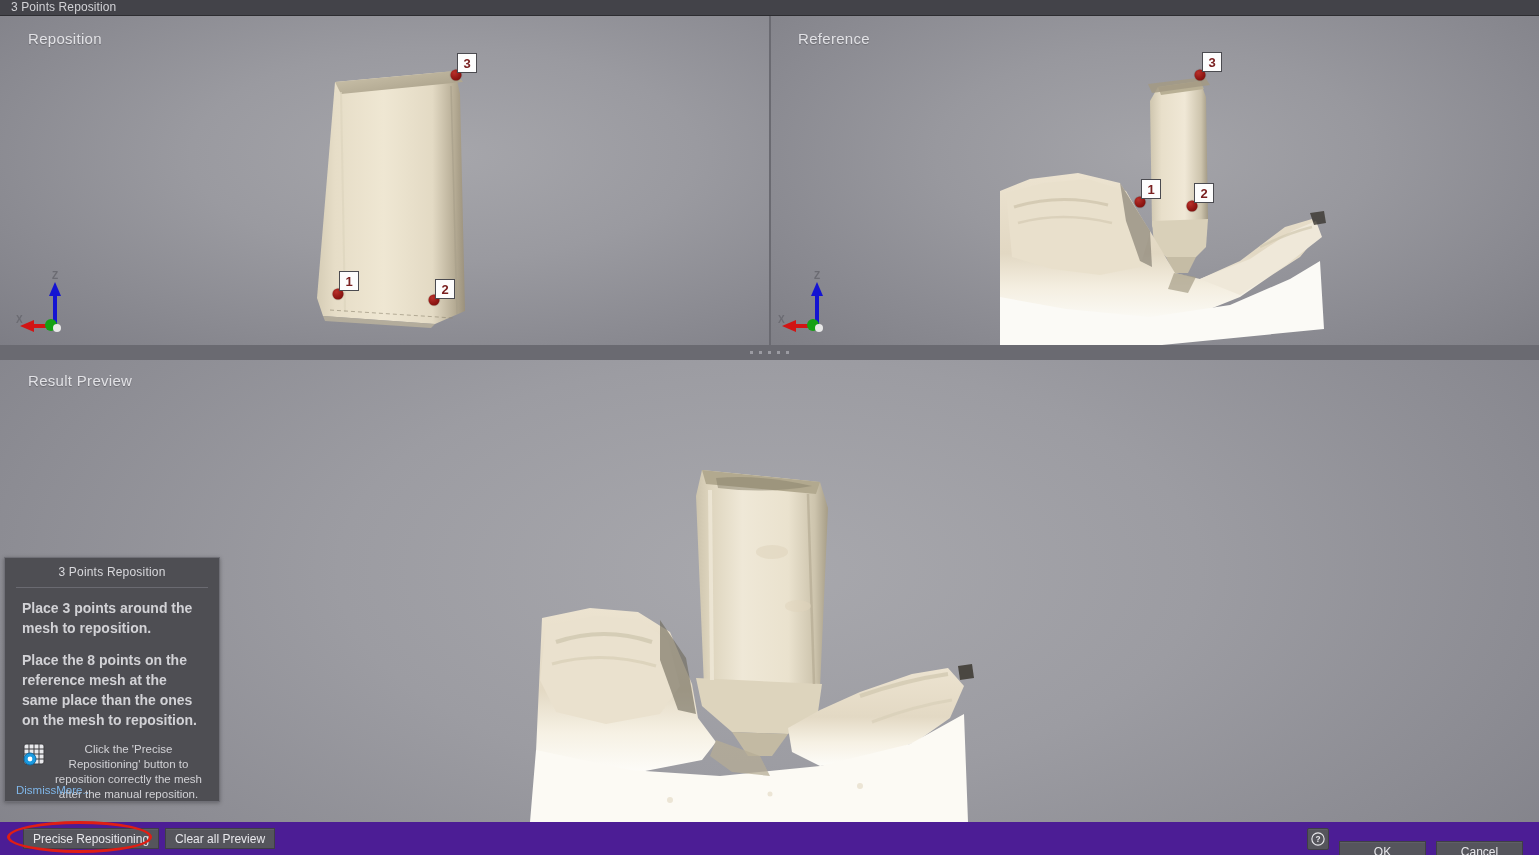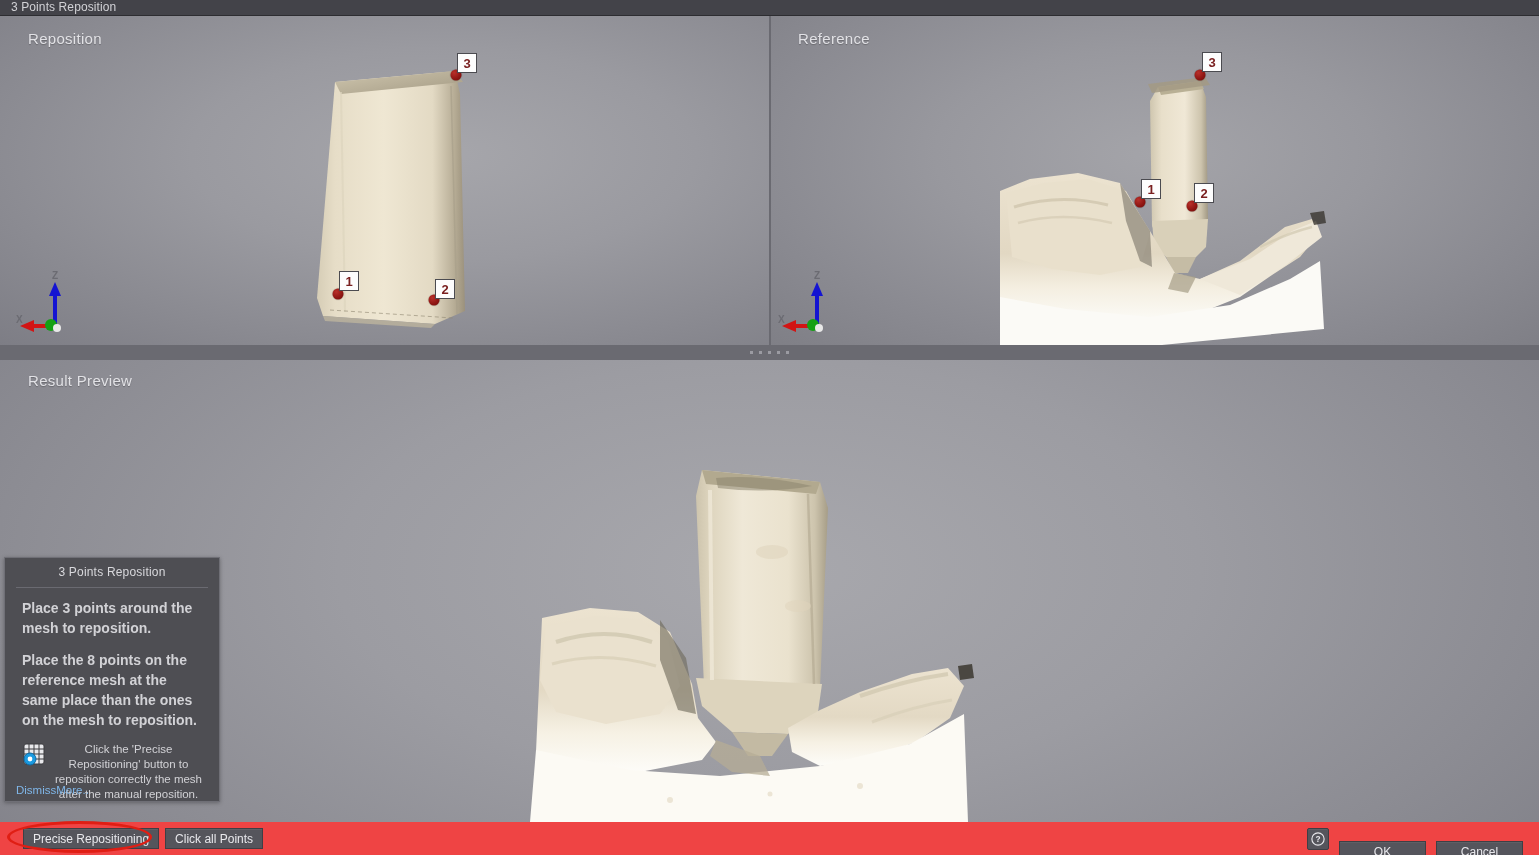--- a/index.html
+++ b/index.html
@@ -110,21 +110,21 @@
     display: flex; 
     padding: 0 11px;
   }
   .help-link {
     color: #7fb6e8; font-size: 11.5px; cursor: pointer;
   }
 
   
   .bottombar {
     position: absolute; left: 0; bottom: 0; width: 1539px; height: 33px;
-    background: #ef4444;
+    background: #4c1d95;
     display: flex; align-items: center;
   }
   .btn {
     background: #55555c; border: 1px solid #3f3f45;
     color: #e8e8ec; font-size: 12px;
     height: 21px; padding: 0 9px;
     display: inline-flex; align-items: center; justify-content: center;
     cursor: pointer;
     box-shadow: inset 0 1px 0 rgba(255,255,255,.06);
   }
@@ -350,21 +350,21 @@
     </div>
     <div class="help-footer">
       <span class="help-link">Dismiss</span>
       <span class="help-link">More..</span>
     </div>
   </div>
 
   <div class="bottombar">
     <div class="bb-left">
       <button class="btn">Precise Repositioning</button>
-      <button class="btn">Click all Points</button>
+      <button class="btn">Clear all Preview</button>
     </div>
     <div class="bb-right">
       <button class="btn btn-help" title="Help">
         <svg width="14" height="14" viewBox="0 0 16 16">
           <circle cx="8" cy="8" r="7" fill="none" stroke="#e8e8ec" stroke-width="1.3"></circle>
           <text x="8" y="11.6" font-size="9.5" font-family="Liberation Sans, sans-serif" fill="#e8e8ec" text-anchor="middle">?</text>
         </svg>
       </button>
       <button class="btn btn-wide">OK</button>
       <button class="btn btn-wide">Cancel</button>

